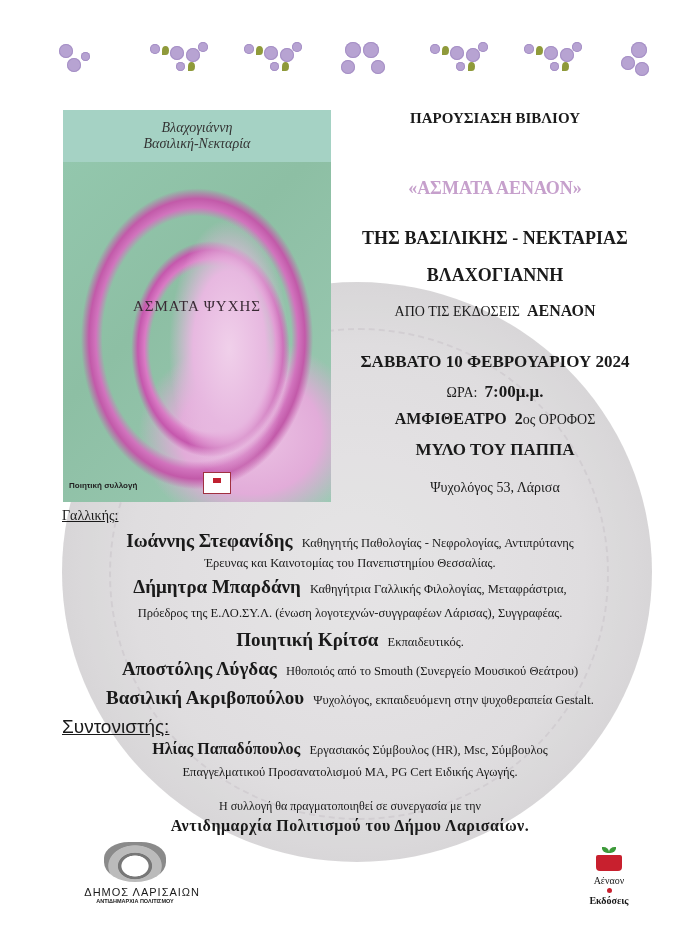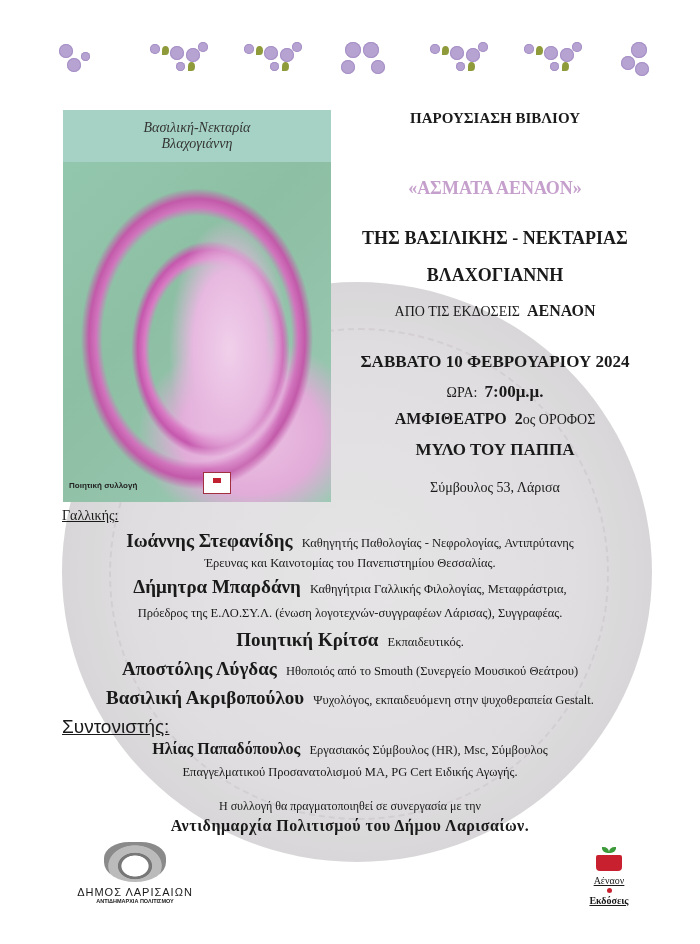--- a/index.html
+++ b/index.html
@@ -50,23 +50,23 @@
   .t-mill { top:440px; font-size:17px; font-weight:bold; }
   .t-addr { top:480px; font-size:14px; }
   .label { position:absolute; left:62px; font-size:14px; text-decoration:underline; }
   .sp { position:absolute; left:40px; width:620px; text-align:center; font-size:12.5px; line-height:18px; }
   .sp .name { font-size:19px; font-weight:bold; margin-right:6px; }
   .sp2 { position:absolute; left:40px; width:620px; text-align:center; font-size:12.5px; }
   .footer-line { position:absolute; left:40px; width:620px; text-align:center; }
   .logo-left { position:absolute; left:70px; top:842px; width:130px; text-align:center; }
   .logo-art { margin:0 auto; width:62px; height:40px; border-radius:40% 40% 50% 50%;
               background:radial-gradient(ellipse at 50% 60%, #fff 0 30%, #777 32% 38%, #bbb 40% 60%, #8a8a8a 62%); }
-  .logo-left .l1 { font-family:"Liberation Sans", sans-serif; font-size:11px; letter-spacing:1px; margin-top:4px; }
+  .logo-left .l1 { font-family:"Liberation Sans", sans-serif; font-size:11px; letter-spacing:1px; margin-top:4px;text-align:right; }
   .logo-left .l2 { font-family:"Liberation Sans", sans-serif; font-size:5.5px; font-weight:bold; }
-  .logo-right { position:absolute; left:585px; top:845px; width:48px; text-align:center;text-decoration:underline; }
+  .logo-right { position:absolute; left:585px; top:845px; width:48px; text-align:center; }
   .book-icon { margin:0 auto; width:26px; height:16px; background:#c8202e; border-radius:2px 2px 4px 4px; position:relative; }
   .book-icon:before { content:""; position:absolute; left:6px; top:-8px; width:7px; height:6px; background:#3d9a3a; border-radius:0 80% 0 80%; }
   .book-icon:after { content:""; position:absolute; left:13px; top:-8px; width:7px; height:6px; background:#3d9a3a; border-radius:80% 0 80% 0; }
   .logo-right .r1 { font-size:10px; margin-top:4px; }
   .logo-right .dot { width:5px; height:5px; border-radius:50%; background:#c8202e; margin:2px auto; }
   .logo-right .r2 { font-size:10px; font-weight:bold; }
 </style>
 </head>
 <body>
 
@@ -123,25 +123,26 @@
   <div class="flower-cluster" style="width:40px">
     <span class="petal" style="left:16px;top:2px;width:16px;height:16px"></span>
       <span class="petal" style="left:6px;top:16px"></span>
       <span class="petal" style="left:20px;top:22px"></span>
   </div>
 </div>
 
 <div class="cover">
   <div class="cover-top">
     <div class="cover-author">
+      <div>Βλαχογιάννη</div>
       <div>Βασιλική-Νεκταρία</div>
-      <div>Βλαχογιάννη</div>
     </div>
   </div>
   <div class="cover-art"></div>
+  <div class="cover-title">ΑΣΜΑΤΑ ΨΥΧΗΣ</div>
   <div class="cover-sub">Ποιητική συλλογή</div>
   <div class="cover-logo"></div>
 </div>
 
 <div class="right-col t-main" style="position:absolute">ΠΑΡΟΥΣΙΑΣΗ ΒΙΒΛΙΟΥ</div>
 <div class="right-col t-book" style="position:absolute">«ΑΣΜΑΤΑ ΑΕΝΑΟΝ»</div>
 <div class="right-col t-author1" style="position:absolute">ΤΗΣ ΒΑΣΙΛΙΚΗΣ - ΝΕΚΤΑΡΙΑΣ</div>
 <div class="right-col t-author2" style="position:absolute">ΒΛΑΧΟΓΙΑΝΝΗ</div>
 <div class="right-col t-pub" style="position:absolute">
   <span>ΑΠΟ ΤΙΣ ΕΚΔΟΣΕΙΣ</span>&nbsp;
@@ -150,21 +151,21 @@
 <div class="right-col t-date" style="position:absolute">ΣΑΒΒΑΤΟ 10 ΦΕΒΡΟΥΑΡΙΟΥ 2024</div>
 <div class="right-col t-time" style="position:absolute">
   <span>ΩΡΑ:</span>&nbsp;
   <b>7:00μ.μ.</b>
 </div>
 <div class="right-col t-venue" style="position:absolute">
   <span>ΑΜΦΙΘΕΑΤΡΟ</span>&nbsp;
   <span>2</span><span class="small">ος ΟΡΟΦΟΣ</span>
 </div>
 <div class="right-col t-mill" style="position:absolute">ΜΥΛΟ ΤΟΥ ΠΑΠΠΑ</div>
-<div class="right-col t-addr" style="position:absolute">Σύμβουλος 53, Λάρισα</div>
+<div class="right-col t-addr" style="position:absolute">Ψυχολόγος 53, Λάρισα</div>
 
 <div class="label" style="top:508px">Γαλλικής:</div>
 
 <div class="sp" style="top:532px">
   <span class="name">Ιωάννης Στεφανίδης</span>
   <span>Καθηγητής Παθολογίας - Νεφρολογίας,  Αντιπρύτανης</span>
 </div>
 <div class="sp2" style="top:556px">Έρευνας και Καινοτομίας του Πανεπιστημίου Θεσσαλίας.</div>
 
 <div class="sp" style="top:578px">

